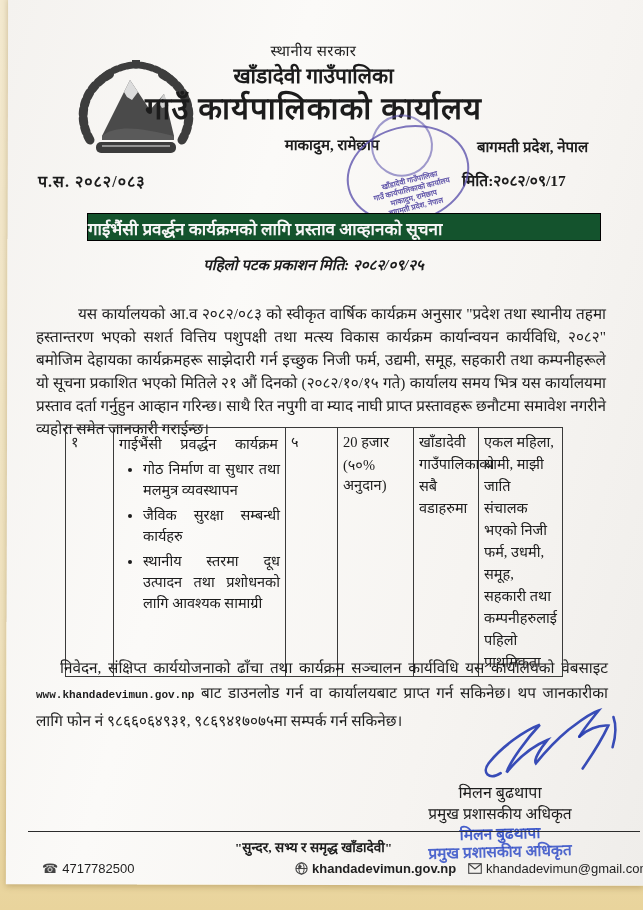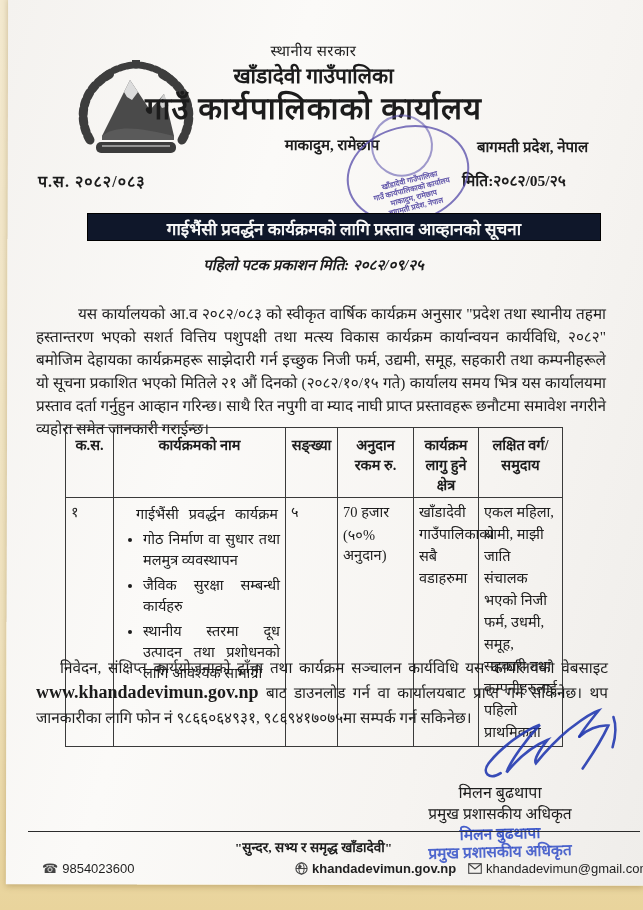--- a/index.html
+++ b/index.html
@@ -18,44 +18,44 @@
   .ctr{left:0;right:16px;text-align:center;}
   .dev{font-family:"Liberation Serif",serif;}
   .hdr-small{top:40px;font-size:15px;letter-spacing:.5px;}
   .hdr-muni{top:61px;font-size:21px;font-weight:bold;}
   .hdr-office{top:86px;font-size:31px;font-weight:bold;letter-spacing:1px;}
   .addr-left{left:232px;top:134px;width:200px;text-align:center;font-size:15px;font-weight:bold;}
   .addr-right{left:450px;top:136px;width:165px;text-align:center;font-size:15px;font-weight:bold;}
   .refno{left:38px;top:170px;font-size:16px;font-weight:bold;letter-spacing:1px;text-align:center;}
   .dateline{left:462px;top:169px;font-size:15.5px;font-weight:bold;}
   .banner{
-    left:88px;top:214px;width:512px;height:26px;background:#0f172a;color:#f5f5f5;
-    font-size:17px;font-weight:bold;text-align:center;line-height:31px;
+    left:88px;top:214px;width:512px;height:26px;background:#14532d;color:#f5f5f5;
+    font-size:17px;font-weight:bold;text-align:left;line-height:31px;
     box-shadow:0 0 0 1px #000;
   }
   .publish{top:254px;font-size:15px;font-weight:bold;font-style:italic;}
   .bodytext{
     left:36px;top:302px;width:570px;font-size:15.3px;line-height:23px;
     text-align:justify;text-indent:42px;
   }
   .closing{
     left:36px;top:655px;width:572px;font-size:15.3px;line-height:25px;
     text-align:justify;text-indent:24px;
   }
-  .closing .url{font-family:Liberation Serif, serif;font-size:18px;font-weight:bold;}
+  .closing .url{font-family:Liberation Mono, monospace;font-size:11px;font-weight:bold;}
   table.notice{
     position:absolute;left:65px;top:427px;width:497px;
     border-collapse:collapse;table-layout:fixed;font-size:14.5px;
   }
   table.notice th,table.notice td{
     border:1.4px solid #3a3a3a;padding:3px 5px;vertical-align:top;
   }
   table.notice th{font-weight:bold;text-align:center;vertical-align:top;padding-top:6px;height:46px;font-size:14.5px;}
   table.notice td{height:170px;}
-  .name-line{display:flex;justify-content:space-between;margin:2px 2px 6px 17px;font-size:14.5px;}
+  .name-line{display:flex;justify-content:space-between;margin:2px 2px 6px 0;font-size:14.5px;}
   ul.bullets{margin:4px 0 16px 10px;padding-left:14px;}
   ul.bullets li{margin-bottom:4px;text-align:justify;line-height:21px;}
   .grant div{margin-bottom:3px;}
   .cell-area{line-height:22px;}
   .cell-target{line-height:22px;padding-top:14px;}
   
   .seal{left:72px;top:58px;width:128px;height:110px;}
   
   .stamp{
     left:346px;top:126px;width:124px;height:96px;
@@ -102,21 +102,21 @@
   <rect x="30" y="87" width="68" height="2" fill="#cfcfcf" opacity=".6"></rect>
   <rect x="60" y="2" width="8" height="8" fill="#3d3d3d"></rect>
 </svg>
 
 <div class="abs ctr hdr-small dev">स्थानीय सरकार</div>
 <div class="abs ctr hdr-muni dev">खाँडादेवी गाउँपालिका</div>
 <div class="abs ctr hdr-office dev">गाउँ कार्यपालिकाको कार्यालय</div>
 <div class="abs addr-left dev">माकादुम, रामेछाप</div>
 <div class="abs addr-right dev">बागमती प्रदेश, नेपाल</div>
 <div class="abs refno dev">प.स. २०८२/०८३</div>
-<div class="abs dateline dev">मिति:२०८२/05/२५</div>
+<div class="abs dateline dev">मिति:२०८२/०९/17</div>
 
 <div class="abs stamp">
   <div class="s-core"></div>
   <div class="s-line">खाँडादेवी गाउँपालिका</div>
   <div class="s-line">गाउँ कार्यपालिकाको कार्यालय</div>
   <div class="s-line">माकादुम, रामेछाप</div>
   <div class="s-line">बागमती प्रदेश, नेपाल</div>
 </div>
 
 <div class="abs banner dev">गाईभैंसी प्रवर्द्धन कार्यक्रमको लागि प्रस्ताव आव्हानको सूचना</div>
@@ -127,45 +127,37 @@
 <table class="notice dev">
   <colgroup>
     <col style="width:48px">
       <col style="width:172px">
       <col style="width:52px">
     <col style="width:76px">
       <col style="width:65px">
       <col style="width:84px">
   </colgroup>
   <tbody>
-      <tr>
-    <th>क.स.</th>
-    <th>कार्यक्रमको नाम</th>
-    <th>सङ्ख्या</th>
-    <th>अनुदान रकम रु.</th>
-    <th>कार्यक्रम लागु हुने क्षेत्र</th>
-    <th>लक्षित वर्ग/समुदाय</th>
-  </tr>
   <tr>
     <td>१</td>
     <td>
       <div class="name-line">
         <span>गाईभैंसी</span>
         <span>प्रवर्द्धन</span>
         <span>कार्यक्रम</span>
       </div>
       <ul class="bullets">
         <li>गोठ निर्माण वा सुधार तथा मलमुत्र व्यवस्थापन</li>
         <li>जैविक सुरक्षा सम्बन्धी कार्यहरु</li>
         <li>स्थानीय स्तरमा दूध उत्पादन तथा प्रशोधनको लागि आवश्यक सामाग्री</li>
       </ul>
     </td>
     <td>५</td>
     <td class="grant">
-      <div>70 हजार</div>
+      <div>20 हजार</div>
       <div>(५०% अनुदान)</div>
     </td>
     <td class="cell-area">खाँडादेवी गाउँपालिकाको सबै वडाहरुमा</td>
     <td class="cell-target">एकल महिला, थामी, माझी जाति संचालक भएको निजी फर्म, उधमी, समूह, सहकारी तथा कम्पनीहरुलाई पहिलो प्राथमिकता</td>
   </tr>
 </tbody>
   </table>
 
 <div class="abs closing dev">
   <span>निवेदन, संक्षिप्त कार्ययोजनाको ढाँचा तथा कार्यक्रम सञ्चालन कार्यविधि यस कार्यालयको वेबसाइट </span><span class="url">www.khandadevimun.gov.np</span><span> बाट डाउनलोड गर्न वा कार्यालयबाट प्राप्त गर्न सकिनेछ।  थप जानकारीका लागि फोन नं ९८६६०६४९३१, ९८६९४१७०७५मा सम्पर्क गर्न सकिनेछ।</span>
@@ -183,21 +175,21 @@
 <div class="abs sig-title dev">प्रमुख प्रशासकीय अधिकृत</div>
 <div class="abs sig-stamp-name dev">मिलन बुढथापा</div>
 <div class="abs sig-stamp-title dev">प्रमुख प्रशासकीय अधिकृत</div>
 
 <div class="abs footer-rule"></div>
 <div class="abs ctr motto dev">"सुन्दर, सभ्य र समृद्ध खाँडादेवी"</div>
 
 <div class="abs contacts">
   <div class="contact c-phone">
     <span class="glyph-icon">☎</span>
-    <span>9854023600</span>
+    <span>4717782500</span>
   </div>
   <div class="contact c-web">
     <svg class="icon-svg" width="13" height="13" viewBox="0 0 13 13">
       <circle cx="6.5" cy="6.5" r="5.6" fill="none" stroke="#444" stroke-width="1.1"></circle>
       <ellipse cx="6.5" cy="6.5" rx="2.6" ry="5.6" fill="none" stroke="#444" stroke-width="1"></ellipse>
       <line x1="1" y1="6.5" x2="12" y2="6.5" stroke="#444" stroke-width="1"></line>
       <circle cx="5" cy="4.5" r="1.6" fill="#444"></circle>
     </svg>
     <span>khandadevimun.gov.np</span>
   </div>

